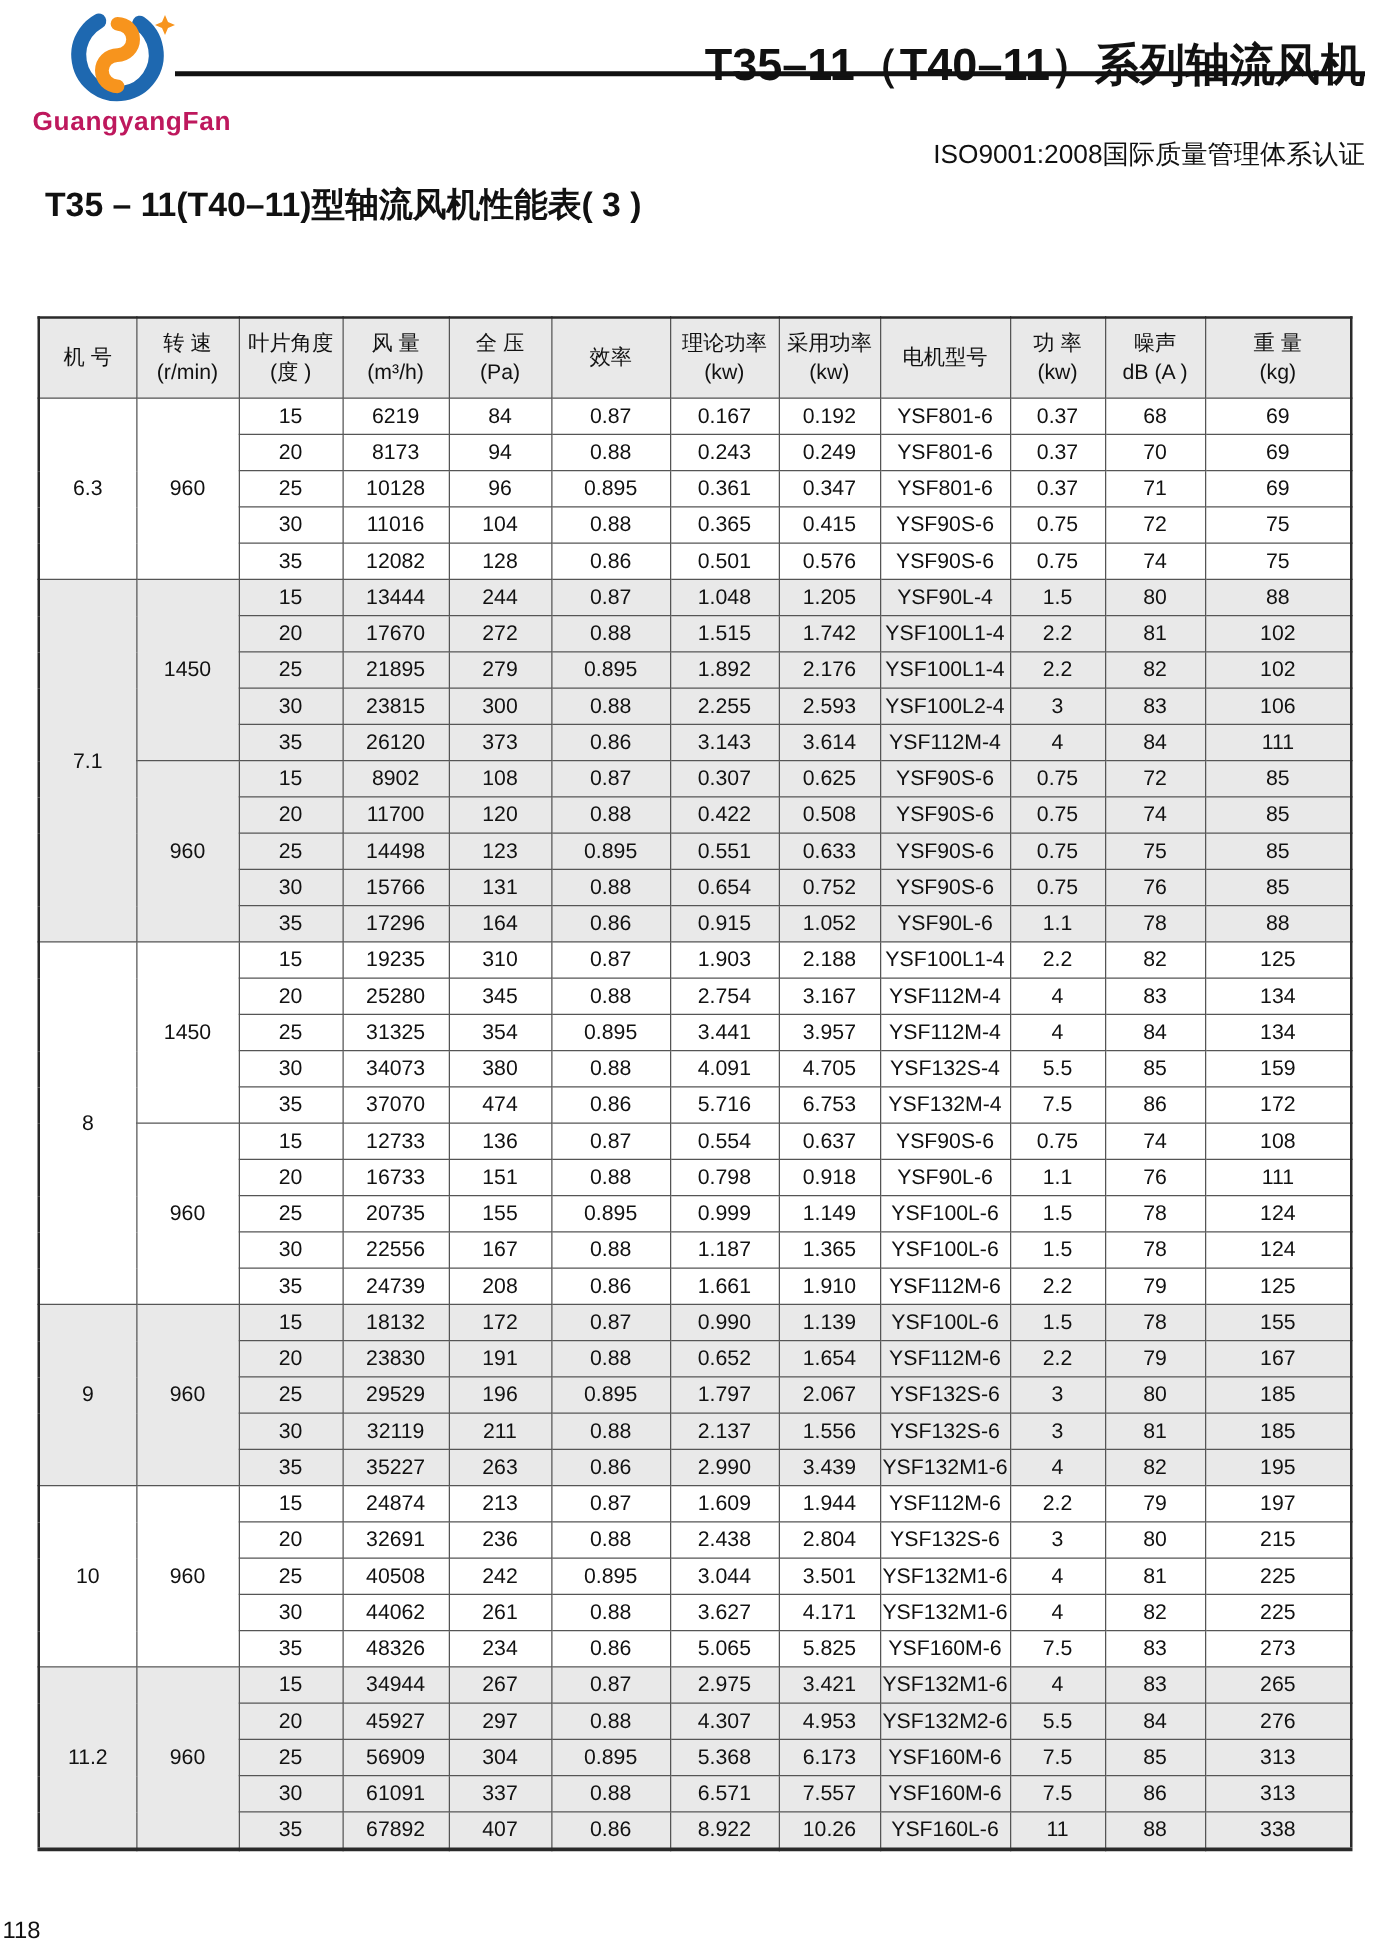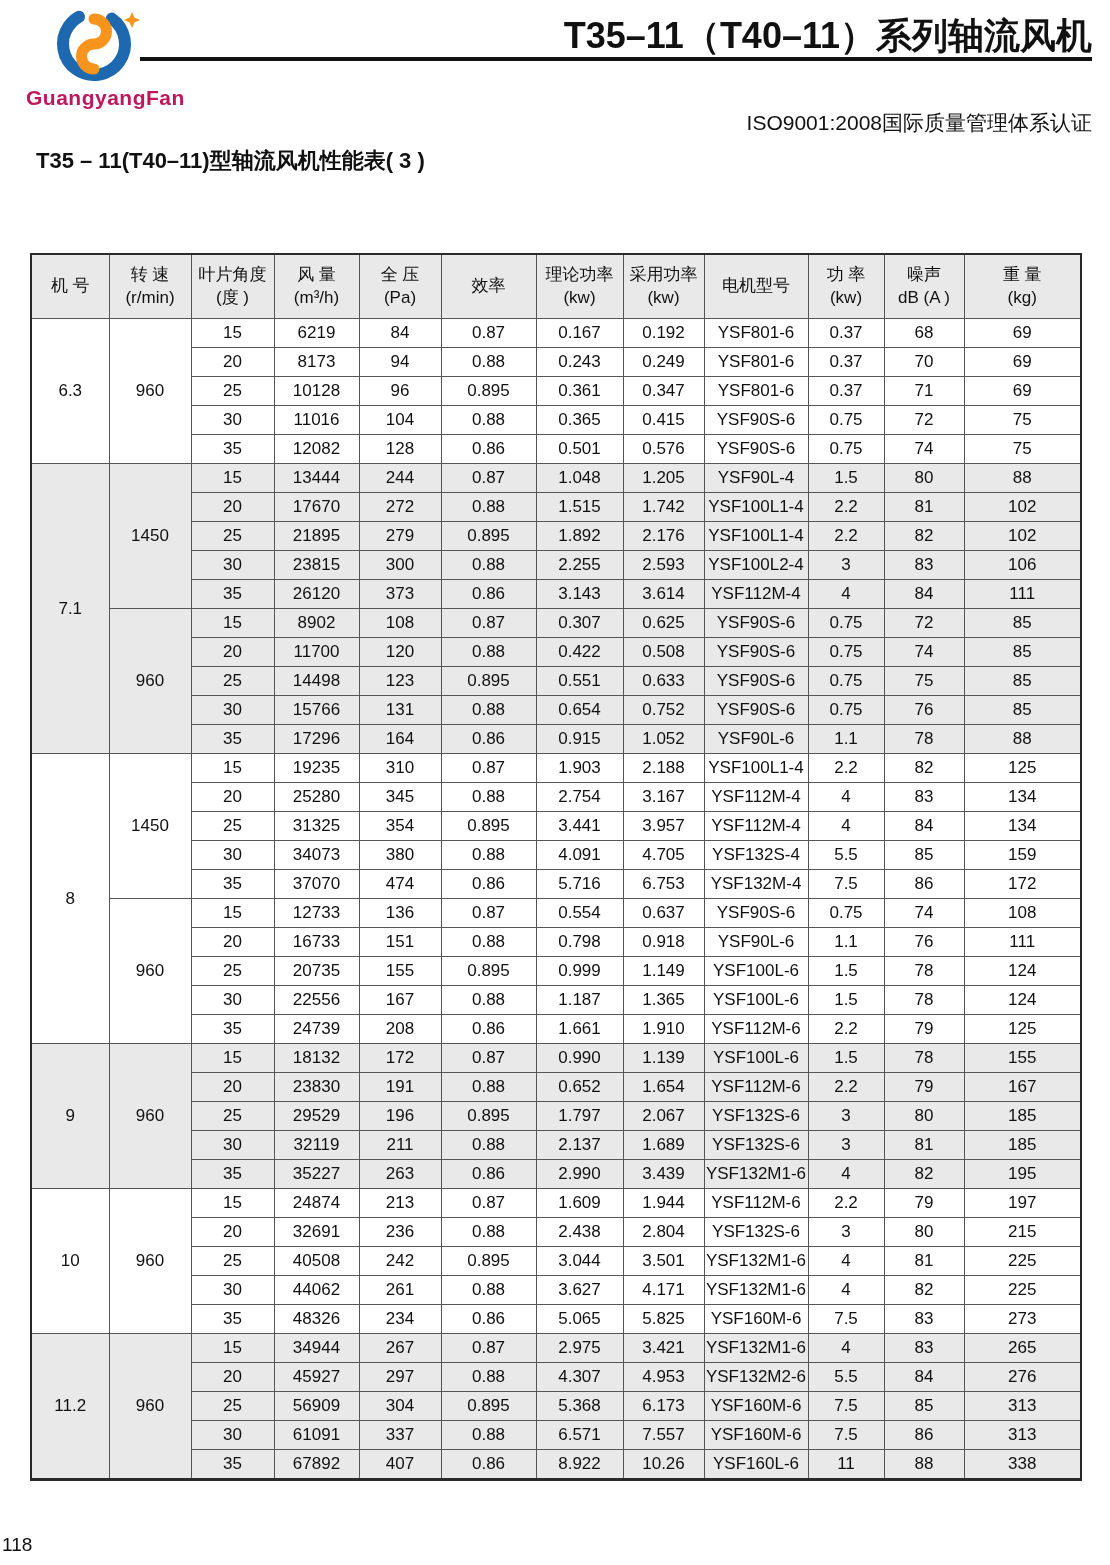--- a/index.html
+++ b/index.html
@@ -4,26 +4,26 @@
 <style>
   html,body{margin:0;padding:0;background:#ffffff;}
   body{width:1110px;height:1565px;position:relative;overflow:hidden;
        font-family:"Liberation Sans","DejaVu Sans",sans-serif;color:#111;}
 
   
   .logo-wrap{position:absolute;left:26px;top:4px;width:150px;}
   .logo-svg{display:block;margin-left:18px;}
   .logo-text{font-size:21px;font-weight:bold;letter-spacing:0.5px;margin-top:2px;}
 
-  .series-title{position:absolute;right:18px;top:12px;font-size:36px;font-weight:bold;
+  .series-title{position:absolute;right:18px;top:28px;font-size:36px;font-weight:bold;
                 white-space:nowrap;}
   .header-rule{position:absolute;left:140px;right:18px;top:57px;height:4px;background:#111;}
   .iso-text{position:absolute;right:18px;top:64px;font-size:21px;white-space:nowrap;margin-top:45px;}
 
-  .table-title{position:absolute;left:36px;top:146px;font-size:22px;font-weight:bold;
+  .table-title{position:absolute;left:36px;top:146px;font-size:27px;font-weight:bold;
                white-space:nowrap;}
 
   
   .perf-table{position:absolute;left:30px;top:213px;width:1050px;
               border-collapse:collapse;table-layout:fixed;font-size:17px;}
   .perf-table,
   .perf-table th,
   .perf-table td{border:1px solid #555;}
   .perf-table{border:2px solid #2a2a2a;border-bottom-width:3px;margin-top:40px;}
   .perf-table th{background:#e9e9e9;font-weight:normal;height:63px;
@@ -467,21 +467,21 @@
         <td>3</td>
         <td>80</td>
         <td>185</td>
       </tr>
       <tr class="shaded">
         <td>30</td>
         <td>32119</td>
         <td>211</td>
         <td>0.88</td>
         <td>2.137</td>
-        <td>1.689</td>
+        <td>1.556</td>
         <td>YSF132S-6</td>
         <td>3</td>
         <td>81</td>
         <td>185</td>
       </tr>
       <tr class="shaded">
         <td>35</td>
         <td>35227</td>
         <td>263</td>
         <td>0.86</td>

